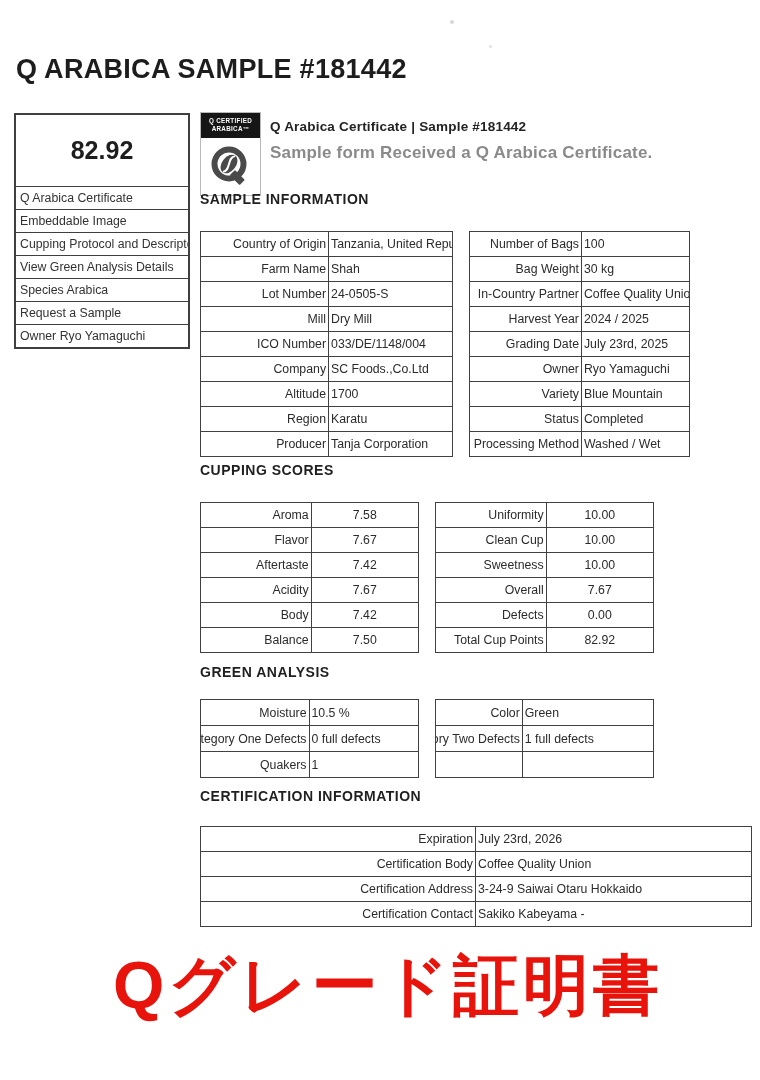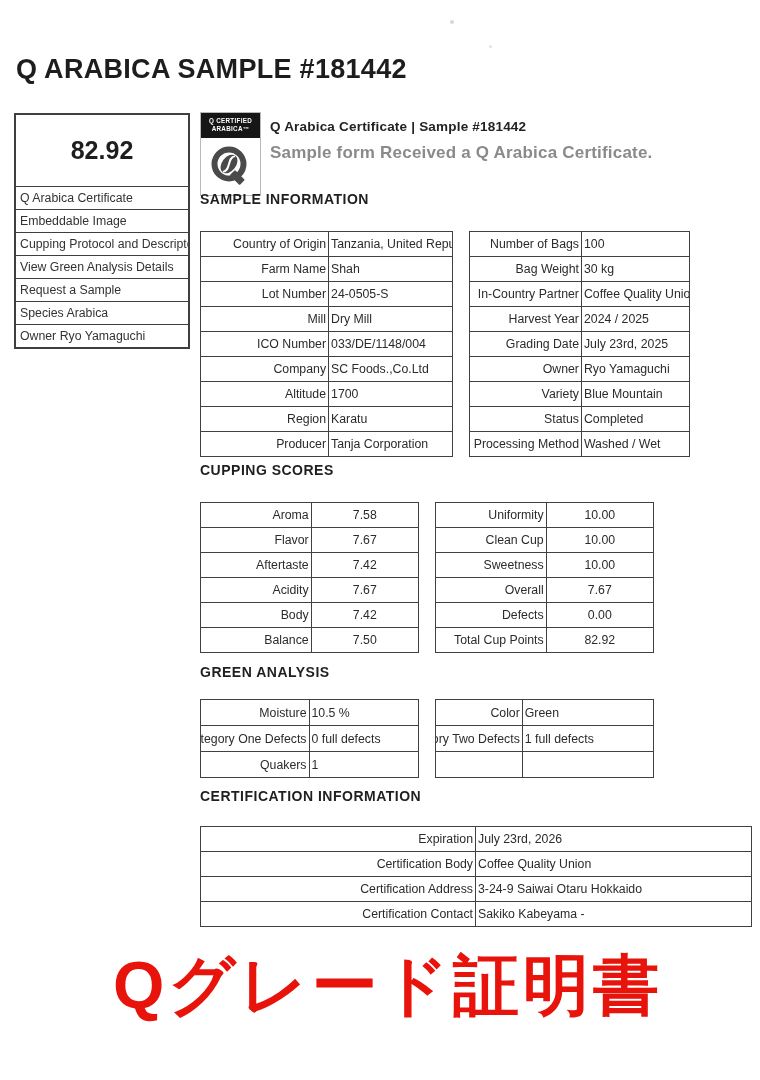--- a/index.html
+++ b/index.html
@@ -104,23 +104,23 @@
   <div>
 
       <div class="menu-item">Q Arabica Certificate</div>
 
       <div class="menu-item">Embeddable Image</div>
 
       <div class="menu-item">Cupping Protocol and Descriptors</div>
 
       <div class="menu-item">View Green Analysis Details</div>
 
+      <div class="menu-item">Species Arabica</div>
+
       <div class="menu-item">Request a Sample</div>
-
-      <div class="menu-item">Species Arabica</div>
 
       <div class="menu-item">Owner Ryo Yamaguchi</div>
     </div>
 </div>
 
 <div class="badge">
   <div class="badge-top">
     <div>Q CERTIFIED</div>
     <div>ARABICA™</div>
   </div>

